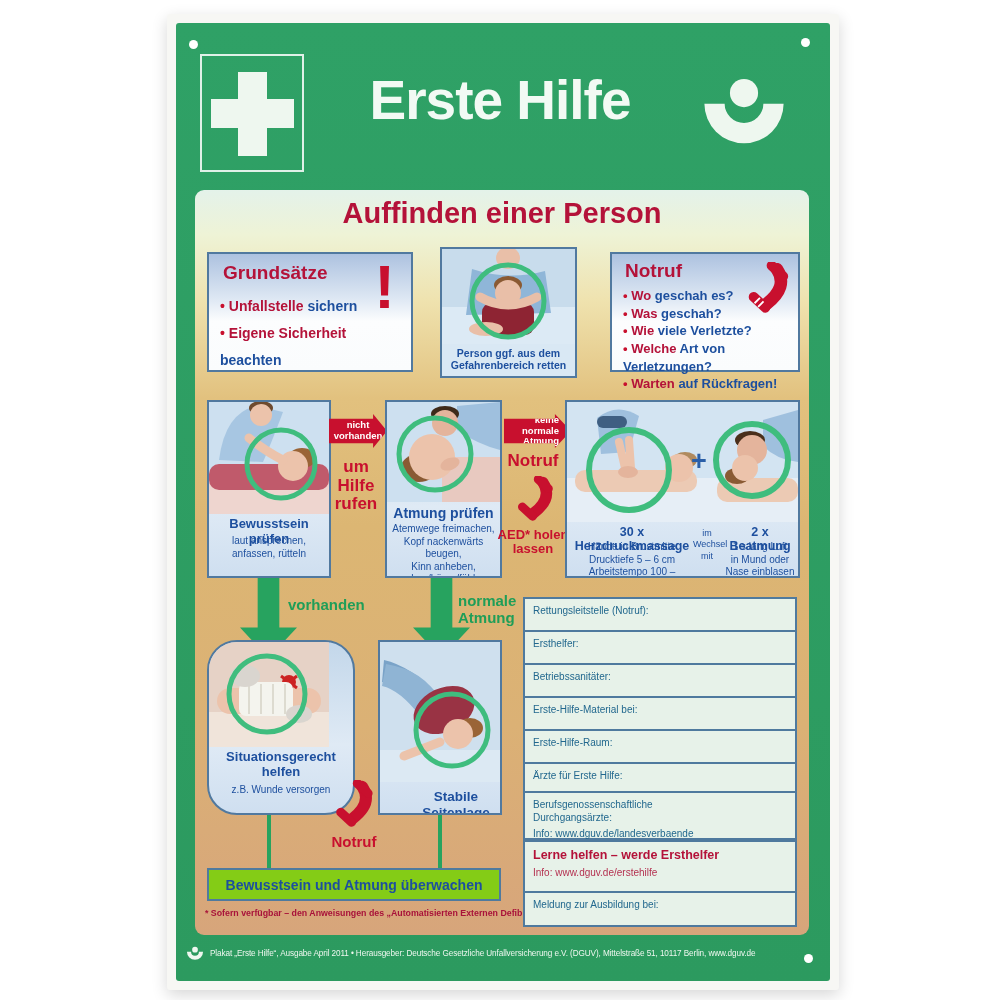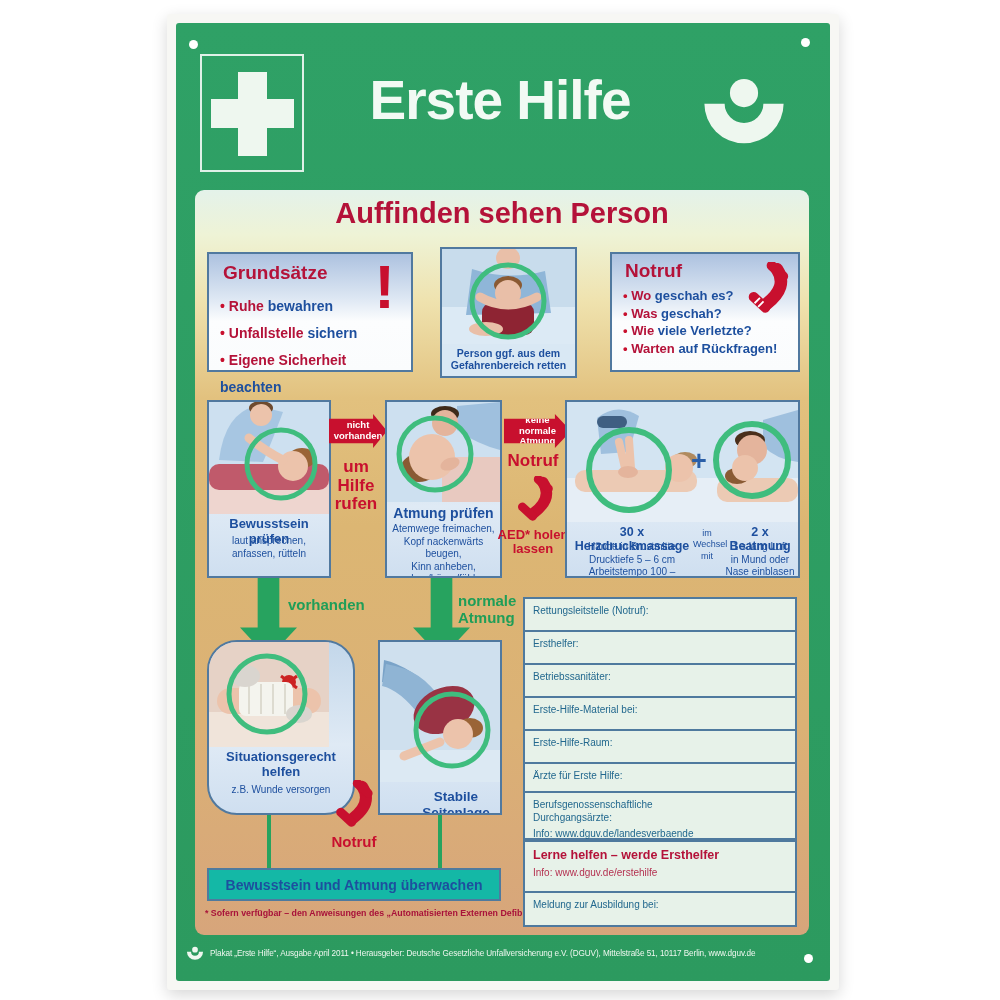--- a/index.html
+++ b/index.html
@@ -29,21 +29,21 @@
   
   .flowbox{border:2px solid #51799f;background:linear-gradient(180deg,#c3d7ea 0%,#dfeaf5 60%,#cfdff0 100%);overflow:hidden;}
   .fb-title{font-size:13px;font-weight:bold;color:#1d4f9e;text-align:center;line-height:1.15;}
   .fb-sub{font-size:10px;color:#1d4f9e;text-align:center;line-height:1.25;}
   .redlbl{font-weight:bold;color:#c8102e;text-align:center;line-height:1.1;}
   .banner{background:#c8102e;color:#fff;font-weight:bold;font-size:9.5px;text-align:center;display:flex;align-items:center;justify-content:center;line-height:1.15;
     clip-path:polygon(0 14%,76% 14%,76% 0,100% 50%,76% 100%,76% 86%,0 86%);padding-right:12px;padding-left:12px;}
   .garrow{background:#27a35f;clip-path:polygon(31% 0,69% 0,69% 62%,100% 62%,50% 100%,0 62%,31% 62%);}
   .glbl{font-size:15px;font-weight:bold;color:#1f9e58;line-height:1.15;}
   .gline{width:4px;background:#27a35f;}
-  .bar{background:#14b8a6;border:2px solid #4f7a9e;display:flex;align-items:center;justify-content:center;
+  .bar{background:#84cc16;border:2px solid #4f7a9e;display:flex;align-items:center;justify-content:center;
     font-size:14px;font-weight:bold;color:#1d4f9e;}
   .footnote{font-size:8.8px;font-weight:bold;color:#a8123a;white-space:nowrap;}
   
   .form{border:2px solid #4f7a9e;background:#e7f2e9;}
   .cell{border-top:2px solid #4f7a9e;padding:5px 8px 0;font-size:10px;color:#22688e;line-height:1.3;}
   .cell:first-child{border-top:none;}
   .h26{height:26px}.h22{height:22px}.h40{height:40px}.h28{height:28px}.h44{height:44px}.h27{height:27px}
   .learn-t{font-size:12.5px;font-weight:bold;color:#b41239;}
   .learn-i{font-size:10px;color:#b43150;margin-top:3px;}
   
@@ -65,27 +65,26 @@
 </div>
 <div class="abs title">Erste Hilfe</div>
 <div class="abs" style="left:700px;top:70px;">
   <svg width="88" height="84" viewBox="0 0 100 95">
     <circle cx="50" cy="26" r="16" fill="#eef7ef"></circle>
     <path d="M5 38 A45 45 0 0 0 95 38 L72 38 A22 22 0 0 1 28 38 Z" fill="#eef7ef"></path>
   </svg>
 </div>
 
 <div class="abs panel"></div>
-<div class="abs sect-title">Auffinden sehen Person</div>
+<div class="abs sect-title">Auffinden einer Person</div>
 
 <div class="abs infobox" style="left:207px;top:252px;width:206px;height:120px;">
   <div class="abs ib-title" style="left:14px;top:8px;">Grundsätze</div>
   <div class="abs excl" style="right:16px;top:4px;">!</div>
   <div class="abs" style="left:11px;top:39px;font-size:14px;line-height:1.93;">
-    <div class="blt"><span class="dot">•</span> <span class="em">Ruhe</span><span> bewahren</span></div>
     <div class="blt"><span class="dot">•</span> <span class="em">Unfallstelle</span><span> sichern</span></div>
     <div class="blt"><span class="dot">•</span> <span class="em">Eigene Sicherheit</span><span> beachten</span></div>
   </div>
 </div>
 
 <div class="abs" style="left:440px;top:247px;width:137px;height:131px;border:2px solid #51799f;background:#d9e8f4;">
   <svg width="133" height="95" viewBox="0 0 133 95">
     <rect width="133" height="95" fill="#c8dcec"></rect>
       <rect y="58" width="133" height="37" fill="#dceaf5"></rect>
     <path d="M30 20 Q66 32 103 22 L109 64 L24 66 Z" fill="#8fb6d8"></path>
@@ -108,20 +107,21 @@
       <path d="M34 8 Q47 28 22 47" stroke="#c8102e" stroke-width="14" fill="none" stroke-linecap="round"></path>
       <path d="M28 4 L41 16" stroke="#c8102e" stroke-width="11" stroke-linecap="round"></path>
       <path d="M8 39 L21 51" stroke="#c8102e" stroke-width="11" stroke-linecap="round"></path>
       <path d="M9 46 L15 40 M13 50 L19 44" stroke="#fff" stroke-width="2"></path>
     </svg>
   </div>
   <div class="abs" style="left:11px;top:33px;font-size:13px;line-height:1.36;">
     <div class="blt"><span class="dot">•</span> <span class="em">Wo</span><span> geschah es?</span></div>
     <div class="blt"><span class="dot">•</span> <span class="em">Was</span><span> geschah?</span></div>
     <div class="blt"><span class="dot">•</span> <span class="em">Wie</span><span> viele Verletzte?</span></div>
+    <div class="blt"><span class="dot">•</span> <span class="em">Welche</span><span> Art von Verletzungen?</span></div>
     <div class="blt"><span class="dot">•</span> <span class="em">Warten</span><span> auf Rückfragen!</span></div>
   </div>
 </div>
 
 <div class="abs flowbox" style="left:207px;top:400px;width:124px;height:178px;">
   <svg width="120" height="112" viewBox="0 0 120 112">
     <rect width="120" height="112" fill="#cde0f0"></rect>
       <rect y="72" width="120" height="40" fill="#eed5cf"></rect>
     <rect x="0" y="62" width="120" height="26" rx="10" fill="#c05a6b"></rect>
     <path d="M10 58 Q16 10 48 4 L74 10 Q62 42 54 60 Z" fill="#a7c6e2"></path>
@@ -155,21 +155,21 @@
     <ellipse cx="63" cy="62" rx="10" ry="6" fill="#e4b49c" transform="rotate(-20 63 62)"></ellipse>
     <circle cx="48" cy="52" r="36" stroke="#3fbd7e" stroke-width="5" fill="none"></circle>
   </svg>
   <div class="abs fb-title" style="left:0;top:103px;width:100%;font-size:14px;">Atmung prüfen</div>
   <div class="abs fb-sub ml" style="left:0;top:121px;width:100%;">Atemwege freimachen,
 Kopf nackenwärts beugen,
 Kinn anheben,
 sehen/hören/fühlen</div>
 </div>
 
-<div class="abs banner ml" style="left:504px;top:414px;width:67px;height:34px;">keine normale
+<div class="abs banner ml" style="left:504px;top:414px;width:67px;height:34px;text-align:right;">keine normale
 Atmung</div>
 <div class="abs redlbl" style="left:500px;top:452px;width:66px;font-size:17px;">Notruf</div>
 <div class="abs" style="left:516px;top:476px;">
   <svg width="38" height="46" viewBox="0 0 48 58">
     <path d="M34 8 Q47 28 22 47" stroke="#c8102e" stroke-width="14" fill="none" stroke-linecap="round"></path>
     <path d="M28 4 L41 16" stroke="#c8102e" stroke-width="11" stroke-linecap="round"></path>
     <path d="M8 39 L21 51" stroke="#c8102e" stroke-width="11" stroke-linecap="round"></path>
   </svg>
 </div>
 <div class="abs redlbl ml" style="left:494px;top:528px;width:78px;font-size:13px;">AED* holen

